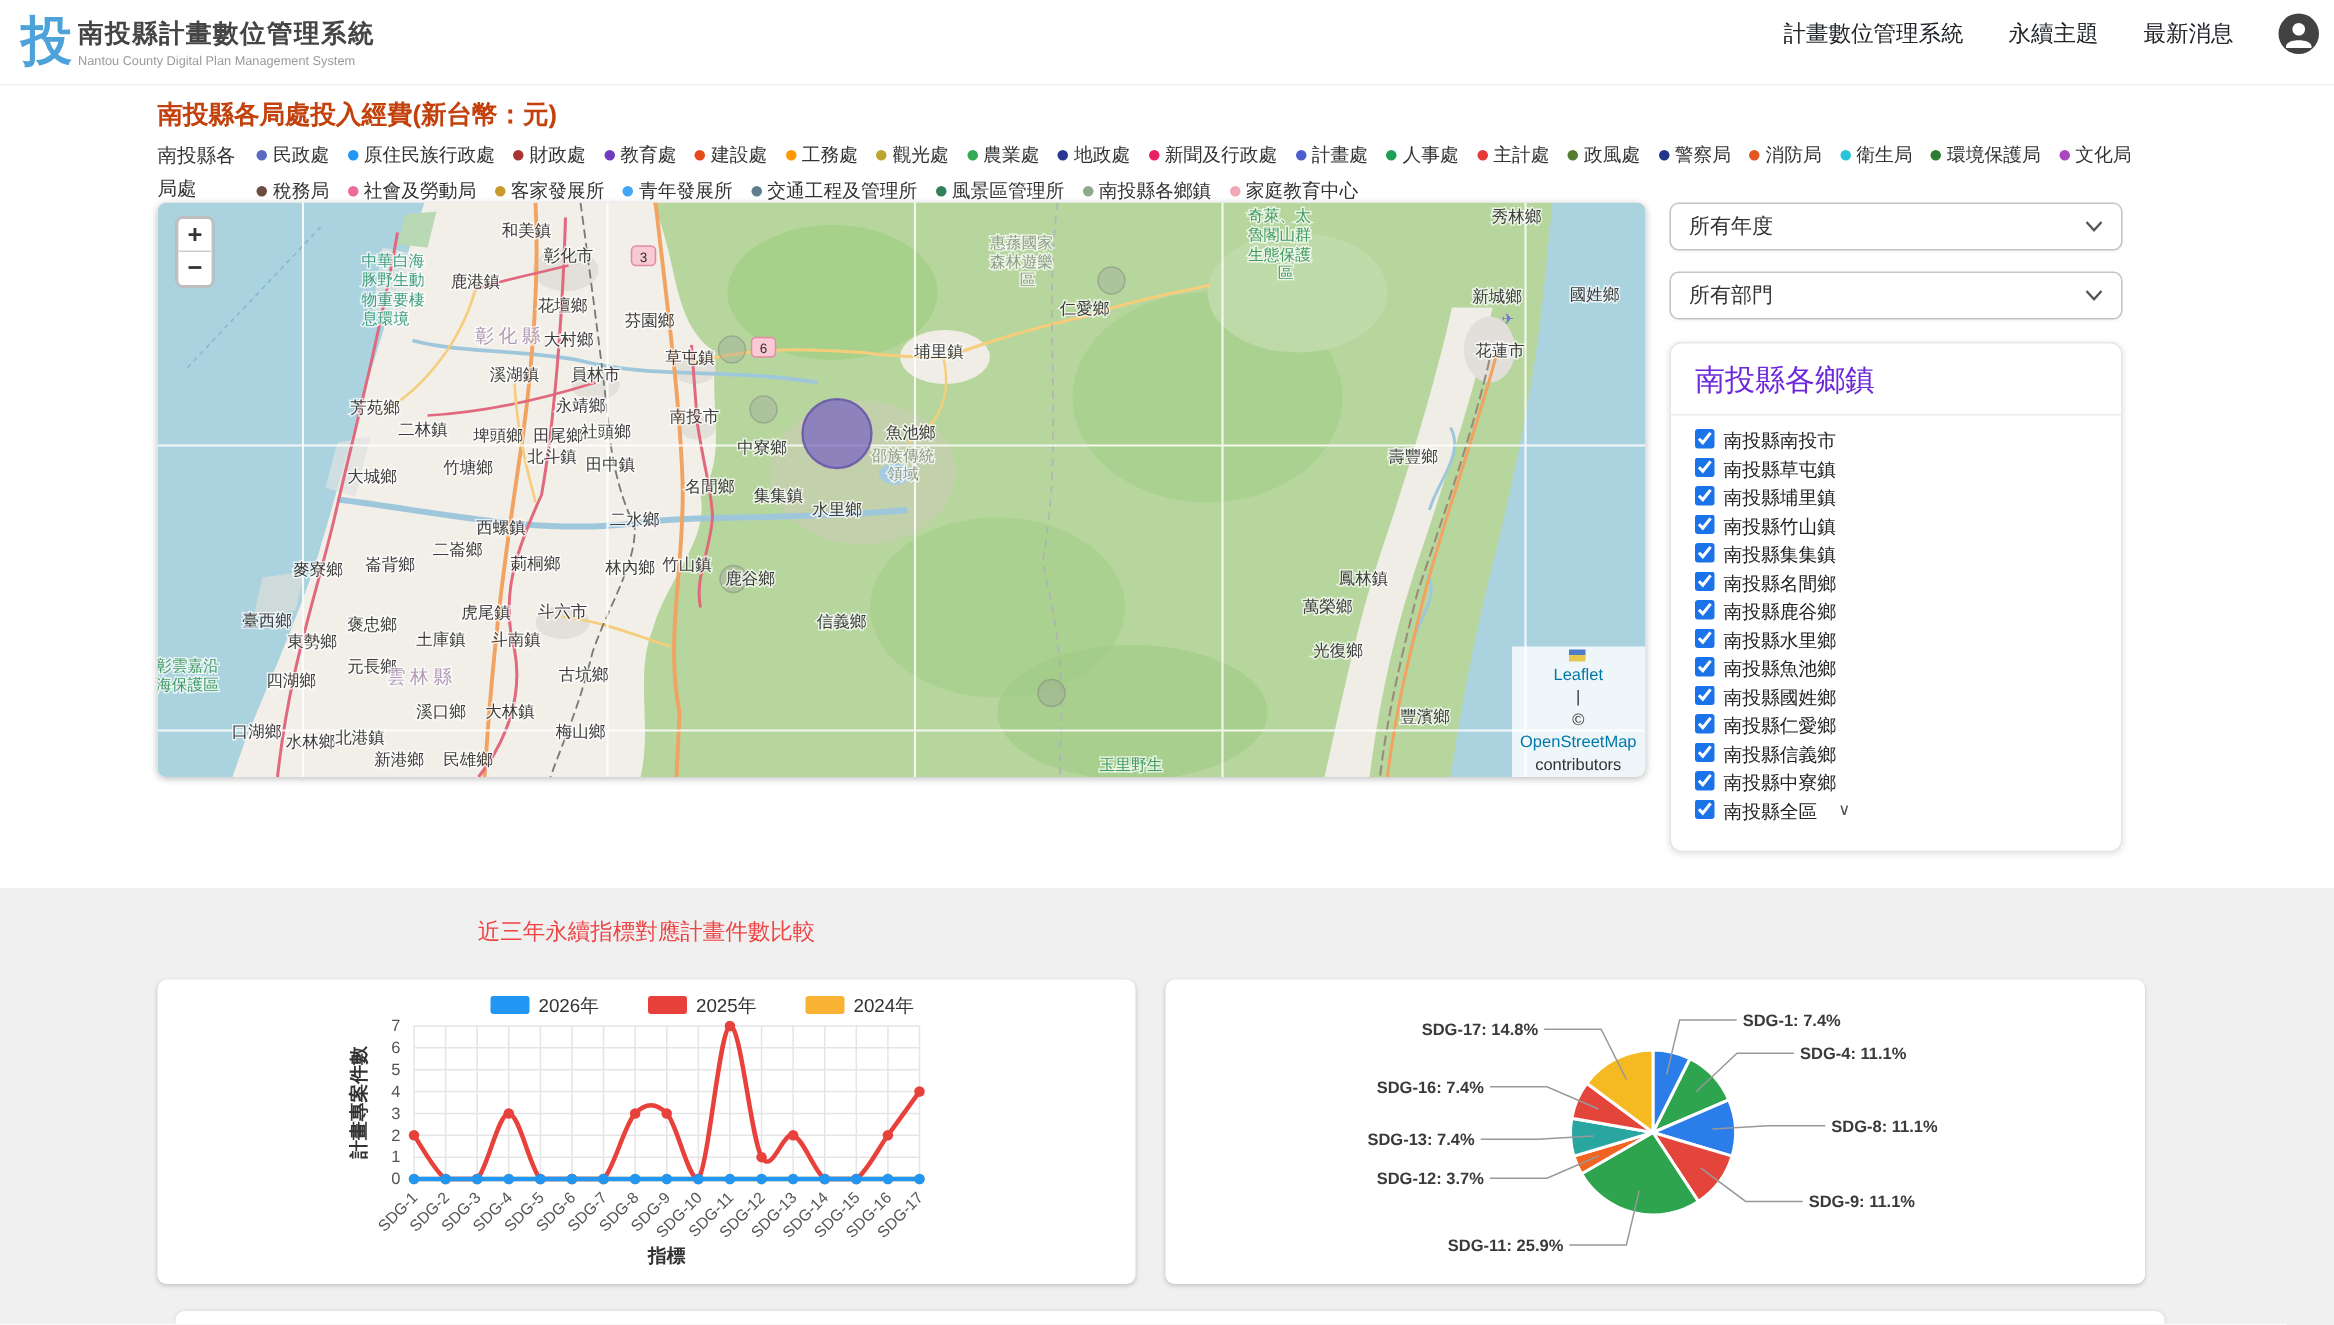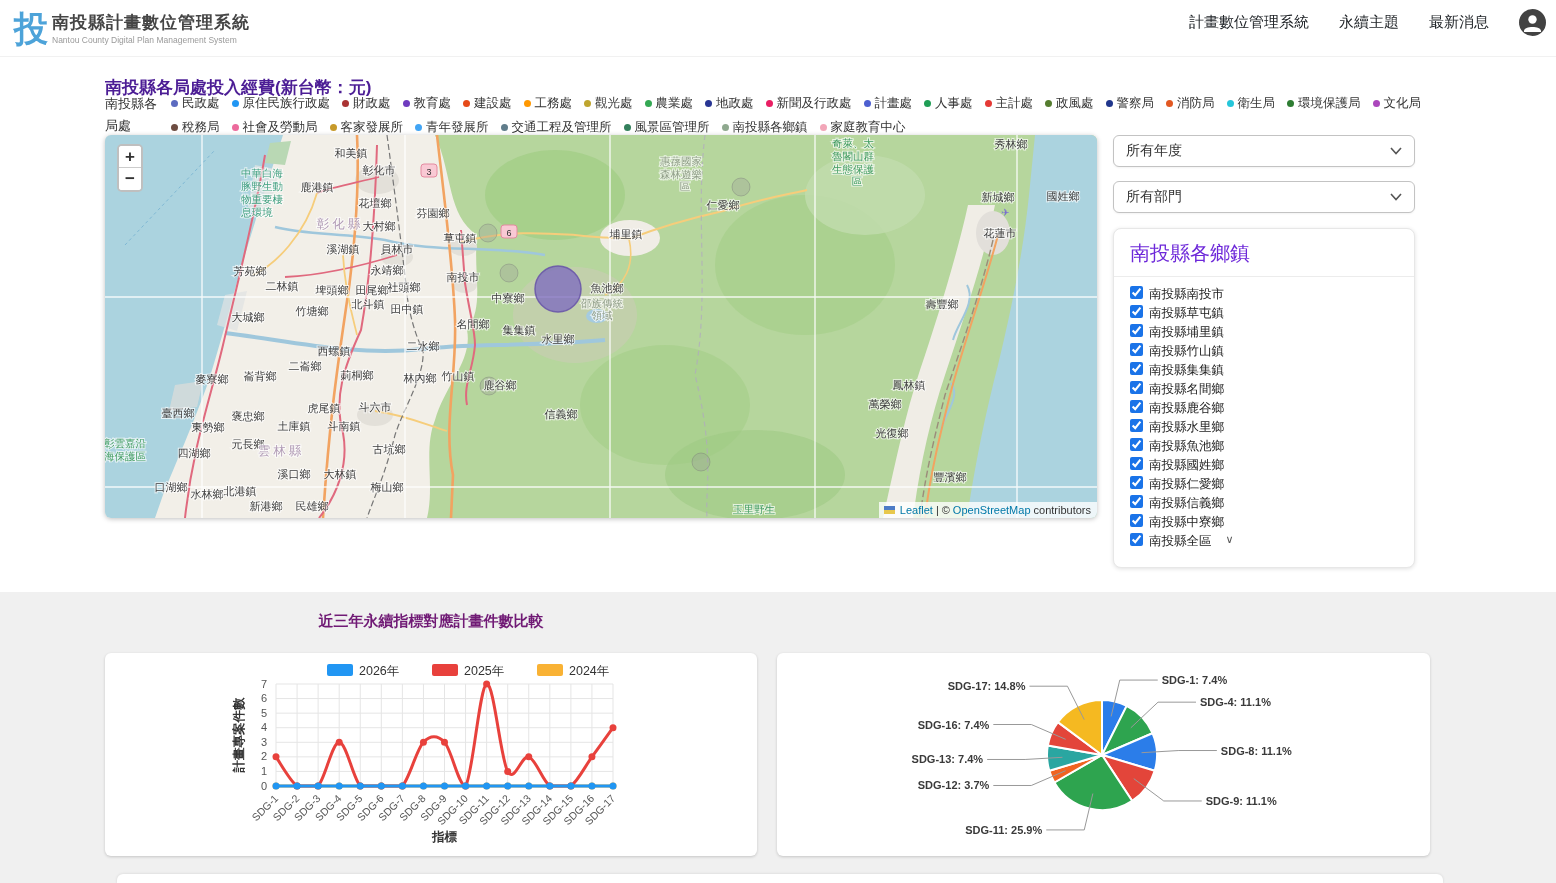--- a/index.html
+++ b/index.html
@@ -15,39 +15,39 @@
     transform:scaleY(1.05); letter-spacing:-2px; }
   .brand-txt { margin-left:6px; }
   .brand-title { font-size:17px; font-weight:bold; color:#454545; letter-spacing:1px; }
   .brand-sub { font-size:8.5px; color:#9a9a9a; margin-top:1px; }
   .nav { position:absolute; right:10px; top:0; height:45px; display:flex; align-items:center; gap:30px; }
   .nav a { font-size:15px; color:#212529; text-decoration:none; cursor:pointer; }
   .avatar { width:27px; height:27px; border-radius:50%; background:#424242; position:relative; cursor:pointer; }
   .avatar svg { position:absolute; left:0; top:0; }
 
   
-  .page-title { position:absolute; left:105px; top:76px; font-size:17px; font-weight:bold; color:#4c1d95; }
+  .page-title { position:absolute; left:105px; top:65px; font-size:17px; font-weight:bold; color:#c2410c; }
   .legend-wrap { position:absolute; left:105px; top:93px; width:1320px; display:flex; }
   .legend-label { width:66px; flex:0 0 66px; font-size:13px; color:#333; line-height:22px; }
   .legend-items { flex:1; display:flex; flex-wrap:wrap; column-gap:12px; row-gap:4px; align-items:center; }
   .dep { display:inline-flex; align-items:center; gap:4px; font-size:12.5px; color:#333;
     line-height:18px; cursor:pointer; white-space:nowrap; }
   .dep i { width:7px; height:7px; border-radius:50%; display:inline-block; }
 
   
   .map { position:absolute; left:105px; top:135px; width:992px; height:383px;
     border-radius:6px; overflow:hidden; box-shadow:0 1px 5px rgba(0,0,0,.25); background:#f2efe8; cursor:grab; }
   .map svg { display:block; }
   .zoomctl { position:absolute; left:12px; top:9px; width:26px; background:#fff;
     border:2px solid rgba(0,0,0,.25); border-radius:5px; overflow:hidden; }
   .zoomctl div { width:100%; height:22px; text-align:center; font-size:17px; font-weight:bold;
     color:#333; line-height:21px; cursor:pointer; background:#fff; }
   .zoomctl div:first-child { border-bottom:1px solid #ccc; }
   .attr { position:absolute; right:0; bottom:0; background:rgba(255,255,255,.8);
-    font-size:11px; color:#333; padding:2px 6px 2px 5px; display:flex; align-items:center; gap:3px; }
+    font-size:11px; color:#333; padding:2px 6px 2px 5px; display:flex; align-items:center; gap:3px;flex-direction:column; }
   .attr a { color:#0078a8; text-decoration:none; cursor:pointer; }
   .flag { display:inline-block; width:11px; height:8px; background:linear-gradient(#4e7cc6 50%,#e8c84c 50%); margin-right:2px; }
 
   
   .sel { position:absolute; left:1113px; width:302px; height:32px; background:#fff;
     border:1px solid #c3c3c3; border-radius:6px; display:flex; align-items:center;
     padding:0 12px; font-size:14px; color:#333; cursor:pointer; box-shadow:0 1px 2px rgba(0,0,0,.05); }
   .sel .sp { flex:1; }
   .sel svg { flex:0 0 auto; }
   .twcard { position:absolute; left:1113px; top:228px; width:302px; height:340px; background:#fff;
@@ -56,21 +56,21 @@
     border-bottom:1px solid #ececec; }
   .twlist { padding:9px 16px 6px; }
   .chk-row { display:flex; align-items:flex-start; gap:6px; height:19px; cursor:pointer; }
   .chk-row input { width:13px; height:13px; accent-color:#1a73e8; cursor:pointer; }
   .chk-row span { font-size:12.5px; color:#222; }
   .chk-row .chev { color:#555; font-size:11px; margin-left:8px; }
 
   
   .gray { position:absolute; left:0; top:592px; width:1556px; height:291px; background:#f0f0f0; }
   .ct { position:absolute; top:612px; height:22px; text-align:center; font-size:15px;
-    font-weight:bold; color:#701a75; }
+    font-weight:normal; color:#ef4444; }
   .ct.left { left:105px; width:652px; }
   .ct.right { left:777px; width:653px; }
   .ccard { position:absolute; top:653px; height:203px; background:#fff; border-radius:6px;
     box-shadow:0 1px 3px rgba(0,0,0,.18); }
   .ccard.left { left:105px; width:652px; }
   .ccard.right { left:777px; width:653px; }
   .bottom-strip { position:absolute; left:117px; top:874px; width:1326px; height:9px;
     background:#fff; border-radius:6px 6px 0 0; box-shadow:0 0 3px rgba(0,0,0,.12); }
 
   text { user-select:none; }

